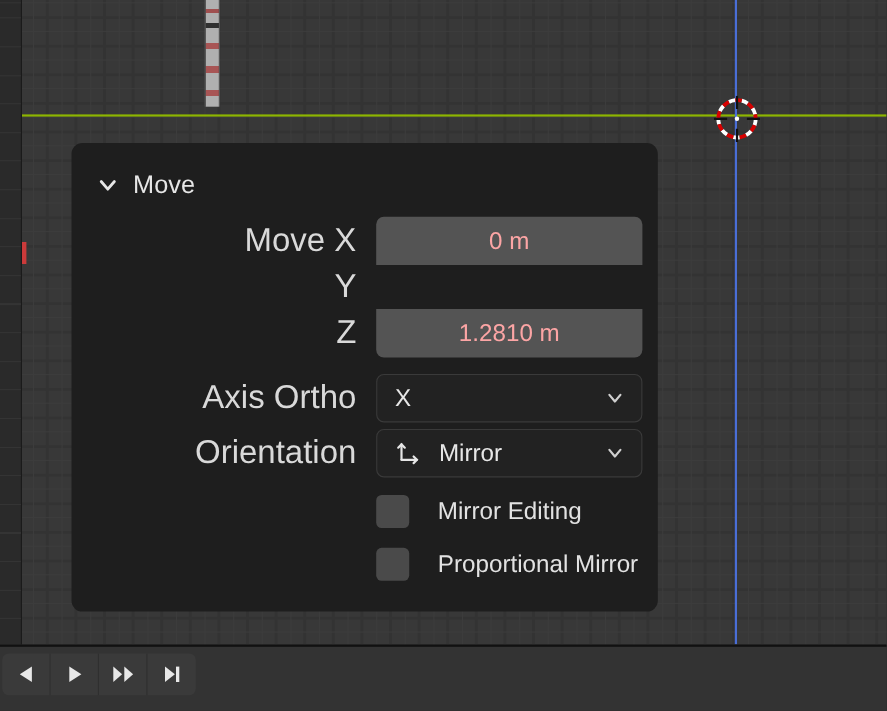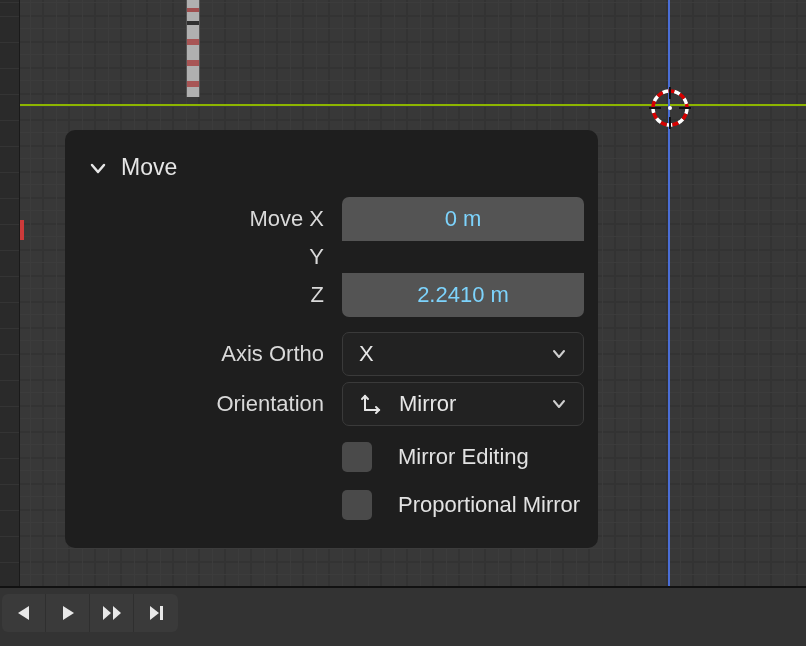--- a/index.html
+++ b/index.html
@@ -125,30 +125,30 @@
     .row {
       display: flex;
       align-items: center;
       margin-bottom: 3px;
     }
     .row-label {
       width: 253px;
       text-align: right;
       padding-right: 18px;
       color: #d9d9d9;
-      font-size: 22px;
+      font-size: 30px;
       white-space: nowrap;
     }
     .numfield {
       flex: 1;
       height: 44px;
       background: #545454;
       border: none;
       border-radius: 0;
-      color: #7dd3fc;
+      color: #fca5a5;
       text-align: center;
       font-size: 22px;
       display: flex;
       align-items: center;
       justify-content: center;
       cursor: ew-resize;
     }
     .row.first .numfield { border-top-left-radius: 7px; border-top-right-radius: 7px; }
     .row.last .numfield { border-bottom-left-radius: 7px; border-bottom-right-radius: 7px; }
 
@@ -261,21 +261,21 @@
 
     <div class="row first">
       <div class="row-label">Move X</div>
       <div class="numfield">0 m</div>
     </div>
     <div class="row">
       <div class="row-label">Y</div>
     </div>
     <div class="row last">
       <div class="row-label">Z</div>
-      <div class="numfield">2.2410 m</div>
+      <div class="numfield">1.2810 m</div>
     </div>
 
     <div class="spacer"></div>
 
     <div class="row">
       <div class="row-label">Axis Ortho</div>
       <div class="dropdown">
         <span class="dd-text">X</span>
         <span class="dd-chev">
           <svg width="16" height="16" viewBox="0 0 16 16">

